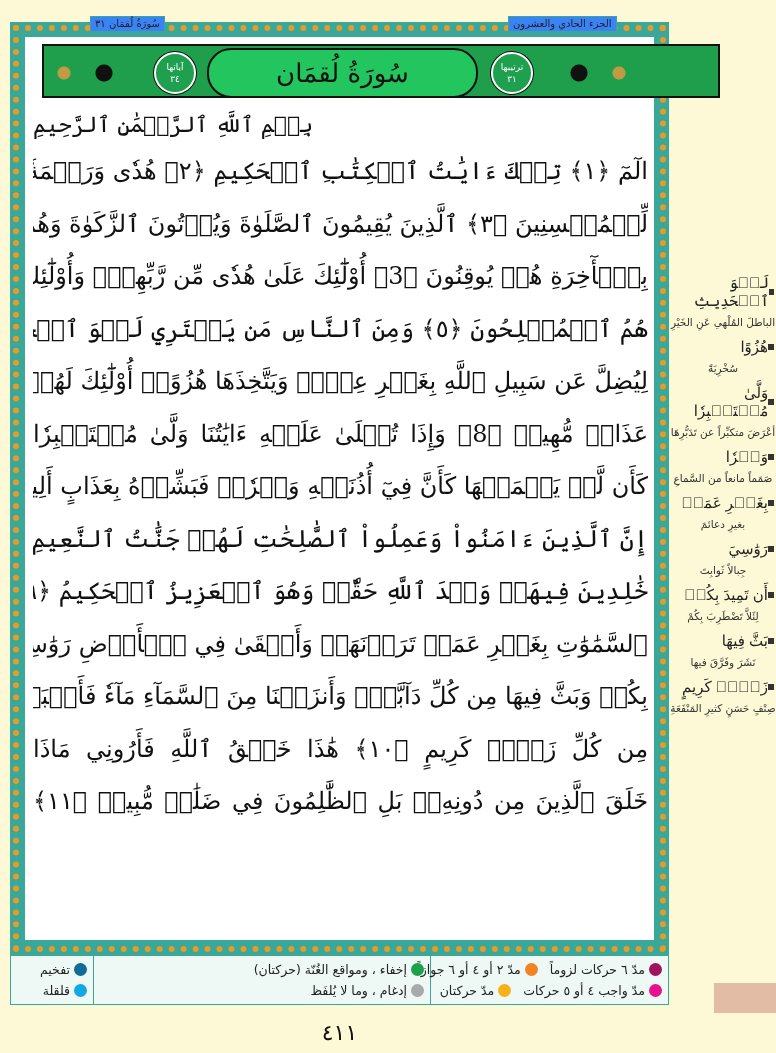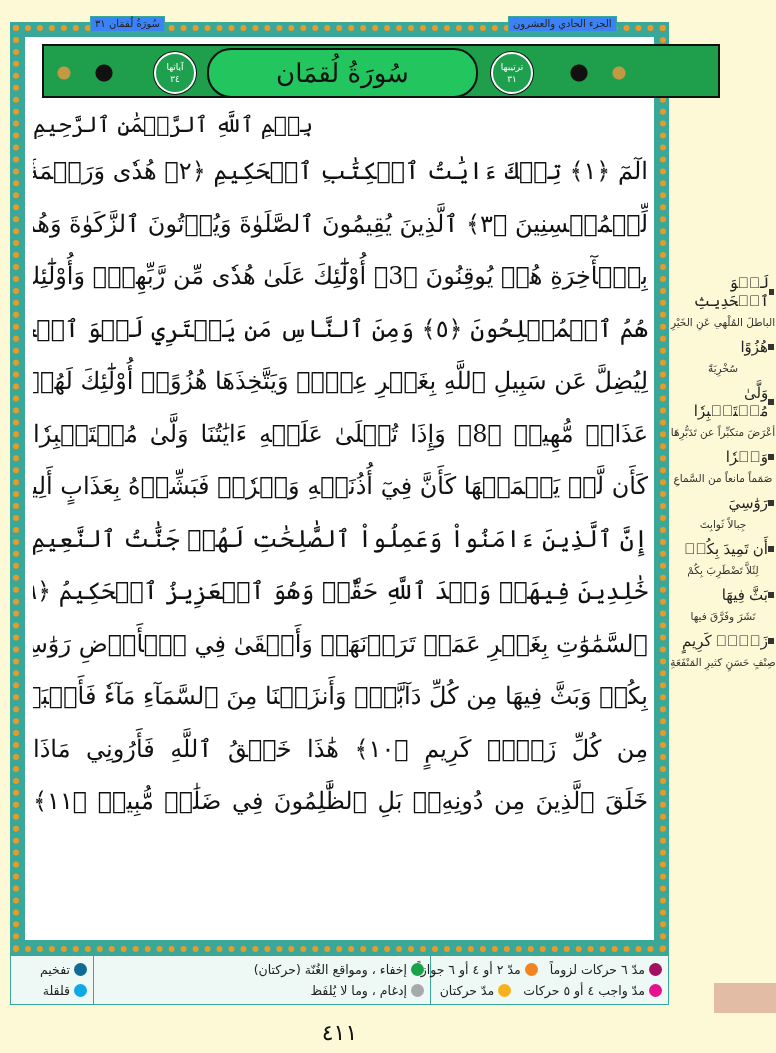--- a/index.html
+++ b/index.html
@@ -102,20 +102,27 @@
   <div>
     <div class="gloss-word">
         <span class="sq"></span>
         <span>وَقۡرٗا</span>
       </div>
     <div class="gloss-def">صَمَماً مانعاً من السَّماعِ</div>
   </div>
   <div>
     <div class="gloss-word">
         <span class="sq"></span>
+        <span>بِغَيۡرِ عَمَدٖ</span>
+      </div>
+    <div class="gloss-def">بغيرِ دعائمَ</div>
+  </div>
+  <div>
+    <div class="gloss-word">
+        <span class="sq"></span>
         <span>رَوَٰسِيَ</span>
       </div>
     <div class="gloss-def">جِبالاً ثَوابِتَ</div>
   </div>
   <div>
     <div class="gloss-word">
         <span class="sq"></span>
         <span>أَن تَمِيدَ بِكُمۡ</span>
       </div>
     <div class="gloss-def">لِئَلاَّ تَضْطَرِبَ بِكُمْ</div>

